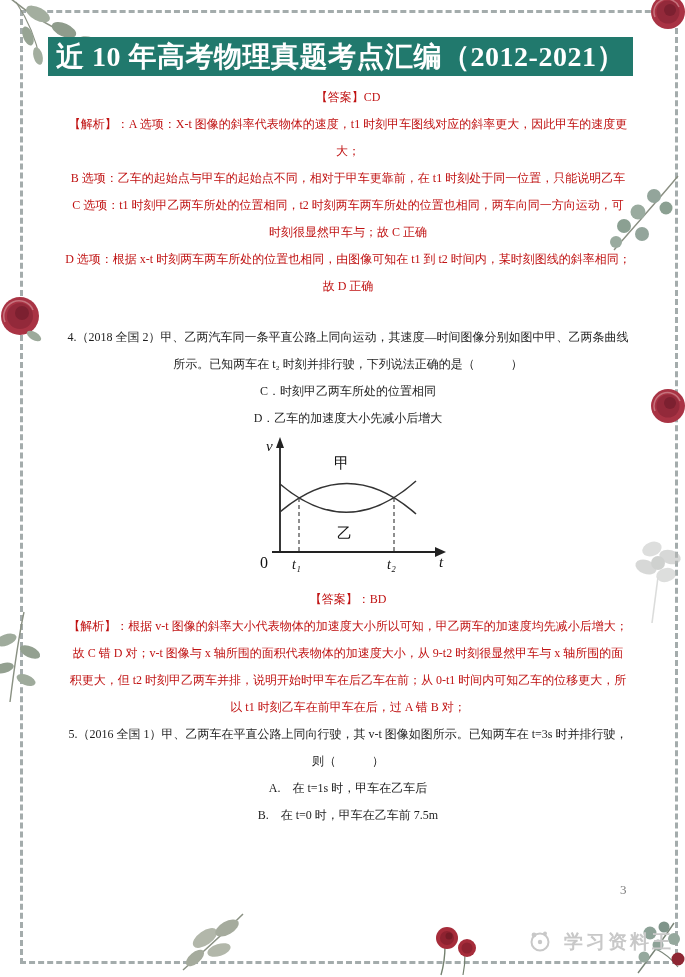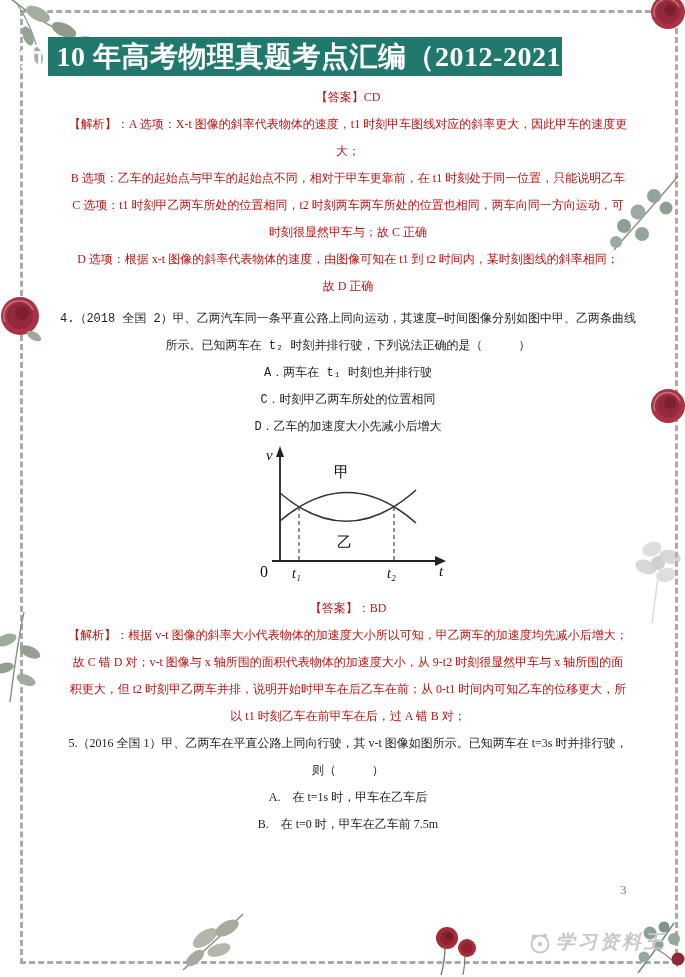--- a/index.html
+++ b/index.html
@@ -7,39 +7,39 @@
   body {
     width:685px; height:977px; position:relative; background:#ffffff;
     font-family:"Liberation Serif","DejaVu Serif",serif; overflow:hidden;
   }
   .frame {
     position:absolute; left:20px; top:10px; right:7px; bottom:13px;
     border:3px dashed #a4acac; z-index:1; pointer-events:none;
   }
   .deco { position:absolute; z-index:2; }
   .banner {
-    position:absolute; left:48px; top:37px; width:514px; height:39px;
+    position:absolute; left:48px; top:37px; width:585px; height:39px;
     background:#21796d; z-index:3; display:flex; align-items:center; justify-content:center;
   }
   .banner span {
     color:#ffffff; font-size:28px; font-weight:bold; letter-spacing:0.5px; white-space:nowrap;
   }
   .content { position:absolute; left:48px; top:84px; width:600px; z-index:3; }
   .line { white-space:nowrap; height:27px; line-height:27px; font-size:12px;text-align:center; }
   .red { color:#c01212; }
   .black { color:#1e1e1e; }
-  .block-q4 { margin-top:6px;font-family:Liberation Mono, monospace; }
+  .block-q4 { margin-top:24px; }
   .graphwrap { height:152px; margin-top:2px; }
   .graphwrap svg { margin-left:190px; display:block; }
   .pagenum {
     position:absolute; left:620px; top:882px; color:#7a7a7a; font-size:13px; z-index:3;
   }
   .watermark {
     position:absolute; left:528px; top:929px; z-index:4;
-    display:flex; align-items:flex-end; gap:4px;font-style:italic;
+    display:flex; align-items:flex-start; gap:12px;
   }
   .watermark .wm-text {
     color:#c8c8c8; font-size:19px; font-weight:bold; letter-spacing:3px; white-space:nowrap;
   }
   .fig-label { font-family:"Liberation Serif","DejaVu Serif",serif; }
 </style>
 </head>
 <body>
 
 <div class="frame"></div>
@@ -138,27 +138,26 @@
 </div>
 
 <div class="content">
 
   <div class="line red">【答案】CD</div>
   <div class="line red">【解析】：A 选项：X-t 图像的斜率代表物体的速度，t1 时刻甲车图线对应的斜率更大，因此甲车的速度更</div>
   <div class="line red">大；</div>
   <div class="line red">B 选项：乙车的起始点与甲车的起始点不同，相对于甲车更靠前，在 t1 时刻处于同一位置，只能说明乙车</div>
   <div class="line red">C 选项：t1 时刻甲乙两车所处的位置相同，t2 时刻两车两车所处的位置也相同，两车向同一方向运动，可</div>
   <div class="line red">时刻很显然甲车与；故 C 正确</div>
-  <div class="line red">D 选项：根据 x-t 图像的斜率代表物体的速度，由图像可知在 t1 到 t2 时间内，某时刻图线的斜率相同；</div>
+  <div class="line red">D 选项：根据 x-t 时刻两车两车所处的位置也相同，由图像可知在 t1 到 t2 时间内，某时刻图线的斜率相同；</div>
   <div class="line red">故 D 正确</div>
 
   <div class="block-q4">
     <div class="line black">4.（2018 全国 2）甲、乙两汽车同一条平直公路上同向运动，其速度—时间图像分别如图中甲、乙两条曲线</div>
     <div class="line black">所示。已知两车在 t₂ 时刻并排行驶，下列说法正确的是（　　　）</div>
-    <div class="line black">A．两车在 t₁ 时刻也并排行驶</div>
     <div class="line black">C．时刻甲乙两车所处的位置相同</div>
     <div class="line black">D．乙车的加速度大小先减小后增大</div>
   </div>
 
   <div class="graphwrap">
     <svg width="215" height="150" viewBox="0 0 215 150">
 
       <line x1="42" y1="118" x2="42" y2="10" stroke="#222" stroke-width="1.8"></line>
       <polygon points="38,14 42,3 46,14" fill="#222"></polygon>
       <line x1="34" y1="118" x2="198" y2="118" stroke="#222" stroke-width="1.8"></line>

